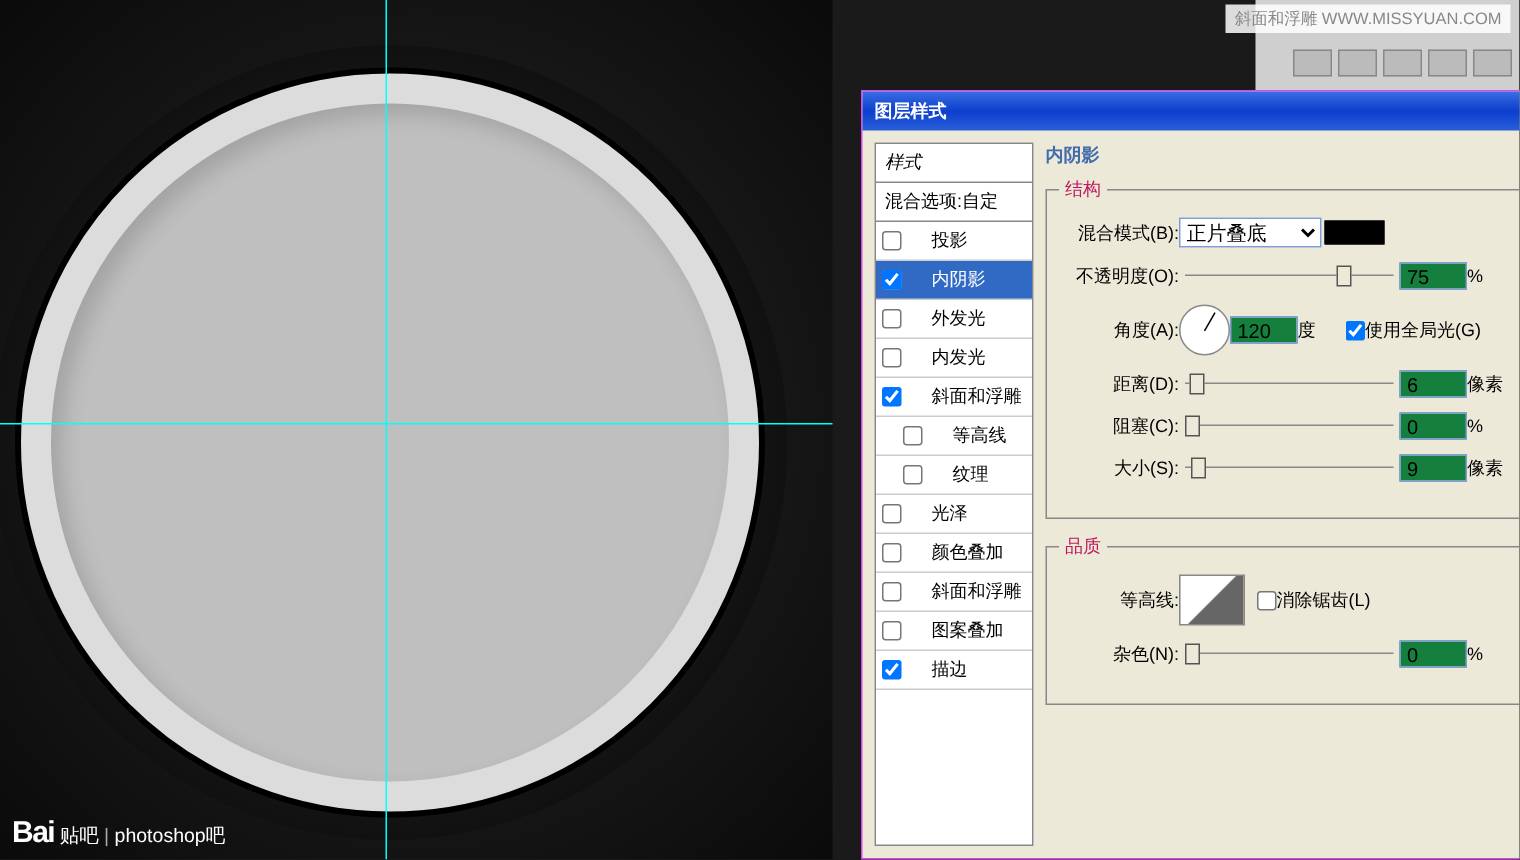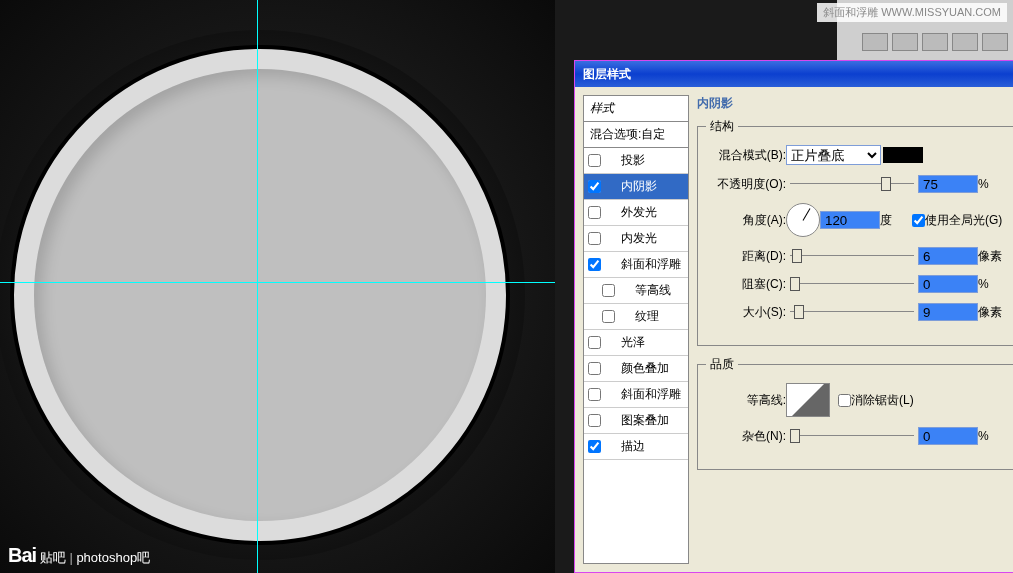--- a/index.html
+++ b/index.html
@@ -103,30 +103,30 @@
     }
     .style-item.selected { background: #316ac5; color: #fff; }
     .style-item.indent { padding-left: 18px; }
     .style-item input[type=checkbox]{ width:13px; height:13px;}
     .right-col { flex: 1; padding-right: 4px;}
     fieldset {
       border: 1px solid #888;
       margin-bottom: 10px;
       padding: 10px 8px 14px 8px;
     }
-    fieldset legend { color: #000000; padding: 0 4px;}
+    fieldset legend { color: #be185d; padding: 0 4px;}
     .fs-title { color:#436cac; font-weight:bold; padding-bottom:6px;}
     .row { display: flex; align-items: center; margin-bottom: 10px; gap: 0;}
     .lbl { text-align: right; width: 80px;}
     select { width: 95px; height:20px; background:#fff; border:1px solid #7e9dd8;}
     .color-swatch { width:40px; height:16px; background:#000; border:1px solid #000; margin-left:2px;}
     .slider { flex:1; position:relative; height:18px; margin:0 4px;}
     .slider-track { position:absolute; top:8px; left:0; right:0; height:1px; background:#888;}
     .slider-thumb { position:absolute; top:2px; width:10px; height:14px; background:#ece9d8; border:1px solid #555;}
-    .numbox { width:60px; height:18px; border:1px solid #7e9dd8; background:#3b82f6; text-align:left; padding:1px 4px;}
+    .numbox { width:45px; height:18px; border:1px solid #7e9dd8; background:#15803d; text-align:left; padding:1px 4px;}
     .unit { width:32px;}
     .angle-dial { width:34px; height:34px; border:1px solid #888; border-radius:50%; background:#fff; position:relative;}
     .angle-dial::after{content:"";position:absolute;left:50%;top:50%;width:14px;height:1px;background:#000;transform-origin:left center;transform:rotate(-60deg);}
     .contour-box { width:44px; height:34px; border:1px solid #888; background:linear-gradient(135deg,#fff 49%,#666 51%);}
     .btn-row { display:flex; gap:8px; justify-content:center; margin-top:4px;}
     .btn { padding:3px 10px; background:#ece9d8; border:1px solid #888; border-radius:3px; cursor:default;}
   </style>
 </head>
 <body>
 

